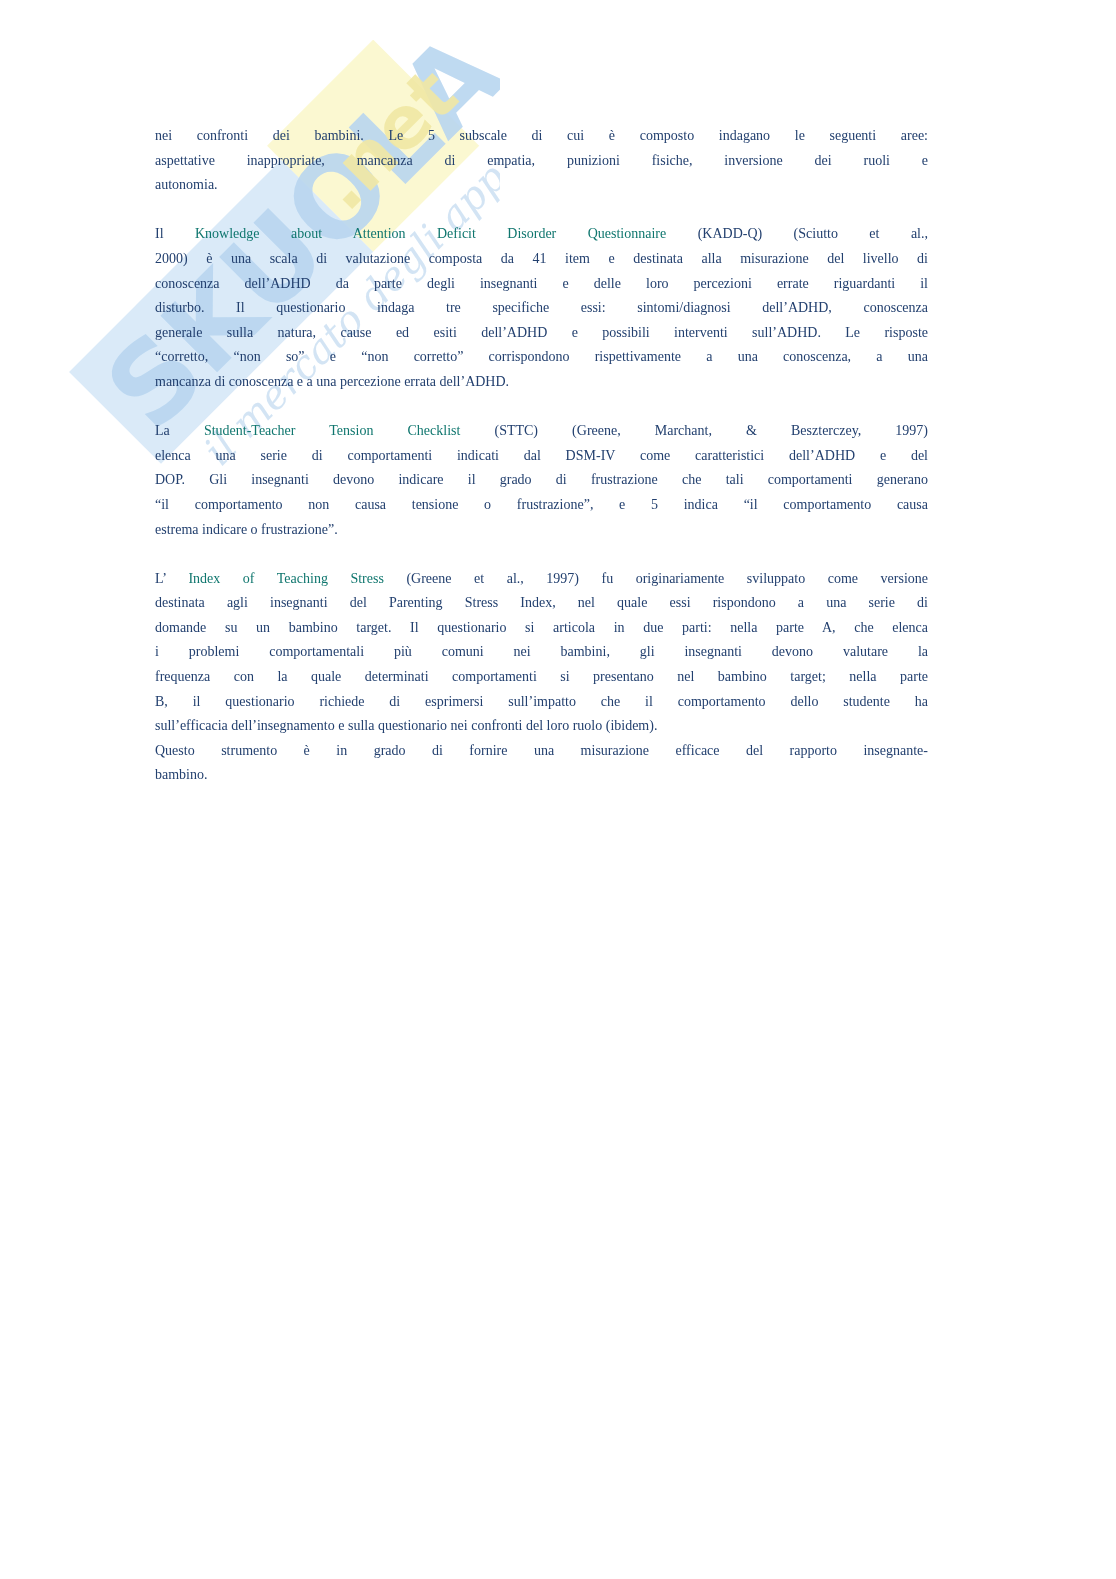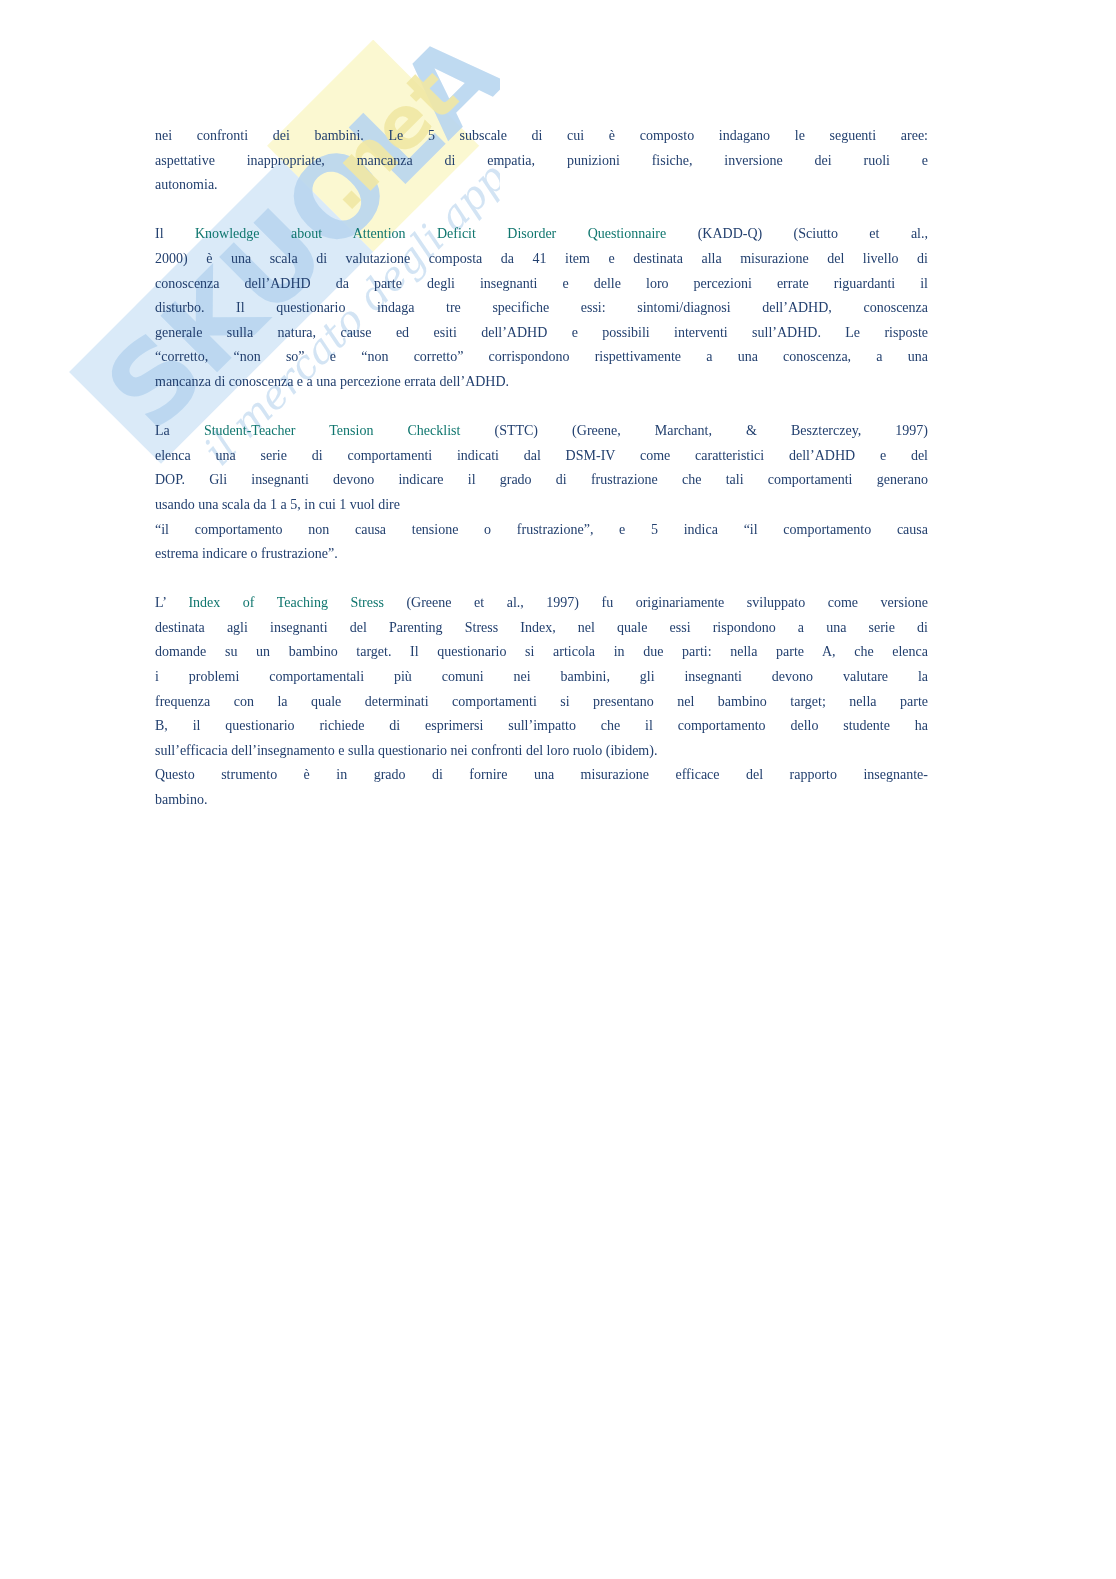--- a/index.html
+++ b/index.html
@@ -92,21 +92,20 @@
       <span class="justify-line">disturbo. Il questionario indaga tre specifiche essi: sintomi/diagnosi dell’ADHD, conoscenza</span>
       <span class="justify-line">generale sulla natura, cause ed esiti dell’ADHD e possibili interventi sull’ADHD. Le risposte</span>
       <span class="justify-line">“corretto, “non so” e “non corretto” corrispondono rispettivamente a una conoscenza, a una</span>
       <span class="last-line">mancanza di conoscenza e a una percezione errata dell’ADHD.</span>
     </p>
 
     <p class="para">
       <span class="justify-line"><span>La </span><b>Student-Teacher Tension Checklist</b><span> (STTC) (Greene, Marchant, &amp; Beszterczey, 1997)</span></span>
       <span class="justify-line">elenca una serie di comportamenti indicati dal DSM-IV come caratteristici dell’ADHD e del</span>
       <span class="justify-line">DOP. Gli insegnanti devono indicare il grado di frustrazione che tali comportamenti generano</span>
-      <span class="last-line">usando una scala da 1 a 5, in cui 1 vuol dire</span>
       <span class="justify-line">“il comportamento non causa tensione o frustrazione”, e 5 indica “il comportamento causa</span>
       <span class="last-line">estrema indicare o frustrazione”.</span>
     </p>
 
     <p class="para">
       <span class="justify-line"><span>L’ </span><b>Index of Teaching Stress</b><span> (Greene et al., 1997) fu originariamente sviluppato come versione</span></span>
       <span class="justify-line">destinata agli insegnanti del Parenting Stress Index, nel quale essi rispondono a una serie di</span>
       <span class="justify-line">domande su un bambino target. Il questionario si articola in due parti: nella parte A, che elenca</span>
       <span class="justify-line">i problemi comportamentali più comuni nei bambini, gli insegnanti devono valutare la</span>
       <span class="justify-line">frequenza con la quale determinati comportamenti si presentano nel bambino target; nella parte</span>

